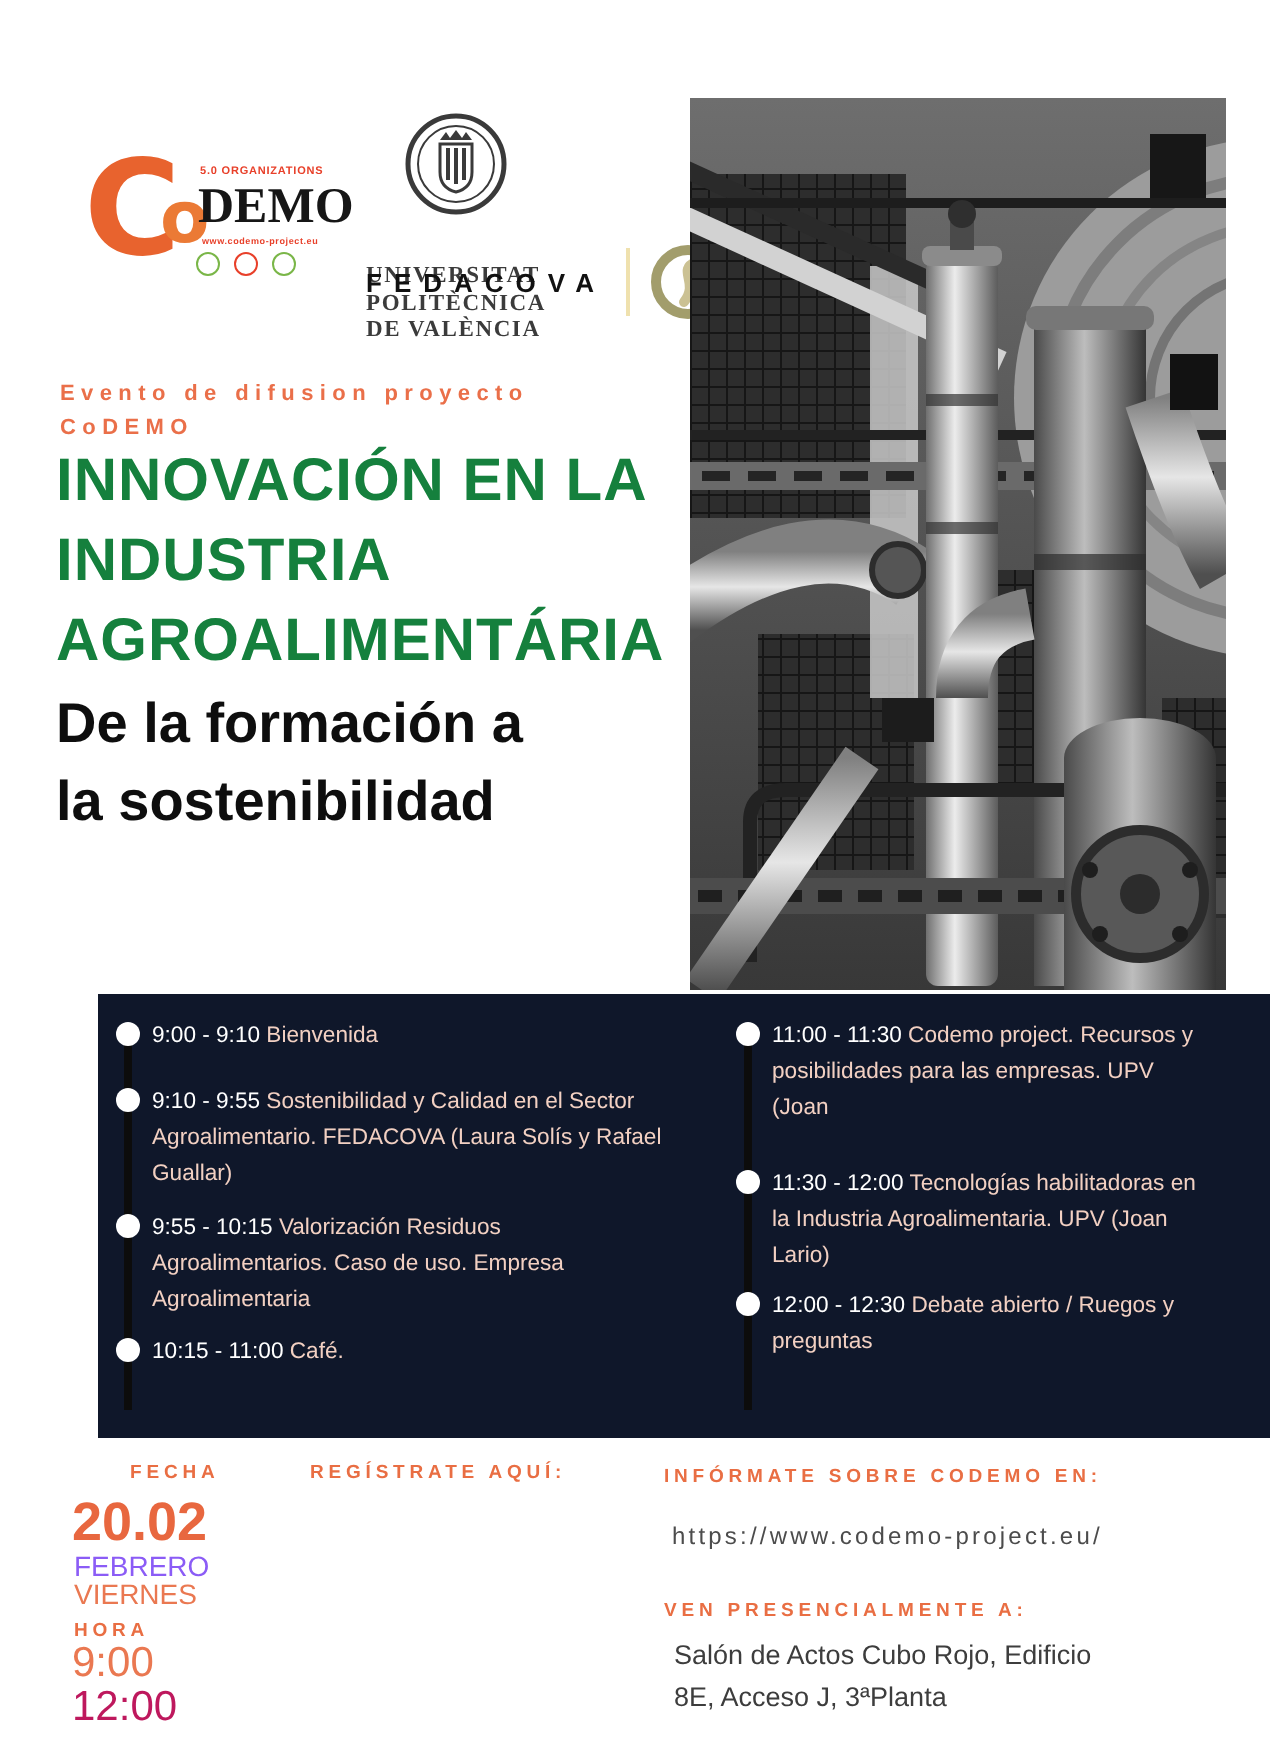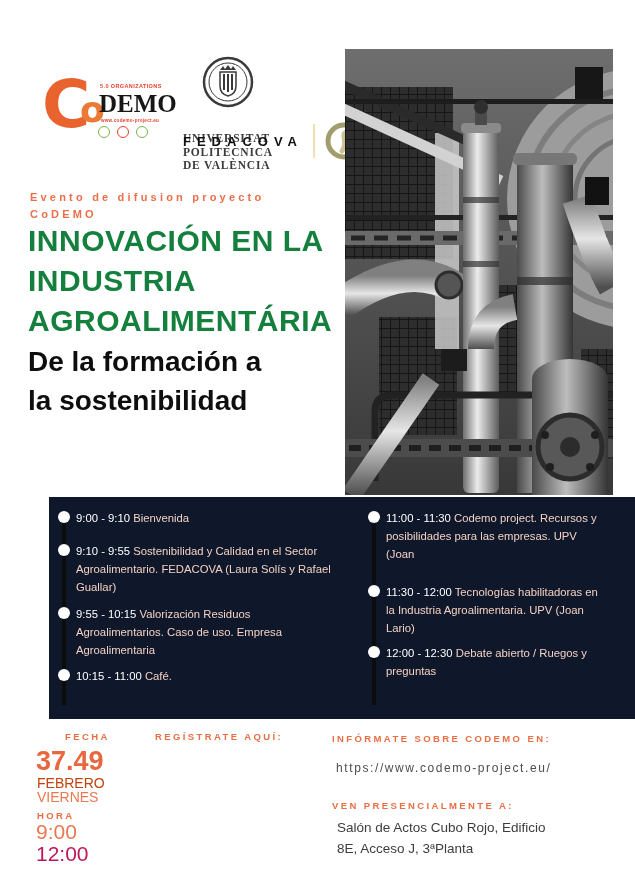--- a/index.html
+++ b/index.html
@@ -46,21 +46,21 @@
   .agenda-col.right .agenda-item:nth-of-type(2){ margin-bottom:20px; }
   .agenda-col.right .agenda-item:nth-of-type(3){ margin-bottom:7px;  }
   .dot { position:absolute; left:-4px; top:2px; width:12px; height:12px; border-radius:50%; background:#ffffff; }
   .item-text { font:400 11.3px/18px "Liberation Sans", sans-serif; }
   .time { color:#ffffff; }
   .desc { color:#F2D0C2; white-space:pre-line; }
 
   
   .f-label { position:absolute; font:700 9.5px "Liberation Sans", sans-serif; letter-spacing:2.4px; color:#E96E43; }
   .f-date  { position:absolute; left:36px; top:746px; font:800 27px "Liberation Sans", sans-serif; color:#E8673F; }
-  .f-month { position:absolute; left:37px; top:776px; font:400 14px/15px "Liberation Sans", sans-serif; color:#c2410c; }
+  .f-month { position:absolute; left:37px; top:776px; font:400 14px/15px "Liberation Sans", sans-serif; color:#8b5cf6; }
   .f-day   { position:absolute; left:37px; top:790px; font:400 14px/15px "Liberation Sans", sans-serif; color:#EA7851; }
   .f-time1 { position:absolute; left:36px; top:821px; font:400 21px/22px "Liberation Sans", sans-serif; color:#EA7851; }
   .f-time2 { position:absolute; left:36px; top:843px; font:400 21px/22px "Liberation Sans", sans-serif; color:#be185d; }
   .f-url   { position:absolute; left:336px; top:761px; font:400 12px "Liberation Sans", sans-serif; letter-spacing:1.6px; color:#4c4c4c; }
   .f-venue1{ position:absolute; left:337px; top:820px; font:400 13.5px "Liberation Sans", sans-serif; color:#3d3d3d; }
   .f-venue2{ position:absolute; left:337px; top:841px; font:400 13.5px "Liberation Sans", sans-serif; color:#3d3d3d; }
 </style>
 </head>
 <body>
 
@@ -248,21 +248,21 @@
       </div>
       <div class="agenda-item">
         <span class="dot"></span>
         <p class="item-text"><span class="time">12:00 - 12:30</span> <span class="desc">Debate abierto / Ruegos y
 preguntas</span></p>
       </div>
     </div>
   </section>
 
   <div class="f-label" style="left:37px; top:731px;margin-left:28px;">FECHA</div>
-  <div class="f-date">37.49</div>
+  <div class="f-date">20.02</div>
   <div class="f-month">FEBRERO</div>
   <div class="f-day">VIERNES</div>
   <div class="f-label" style="left:37px; top:810px;">HORA</div>
   <div class="f-time1">9:00</div>
   <div class="f-time2">12:00</div>
 
   <div class="f-label" style="left:155px; top:731px;">REGÍSTRATE AQUÍ:</div>
 
   <div class="f-label" style="left:332px; top:733px;">INFÓRMATE SOBRE CODEMO EN:</div>
   <div class="f-url">https://www.codemo-project.eu/</div>

